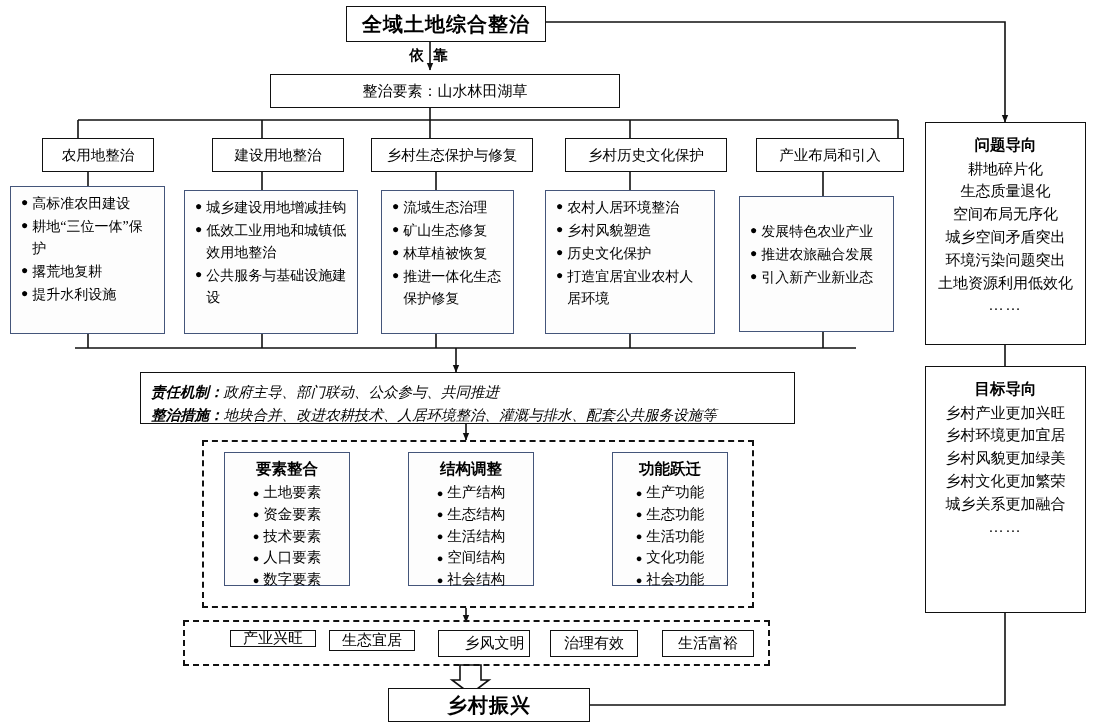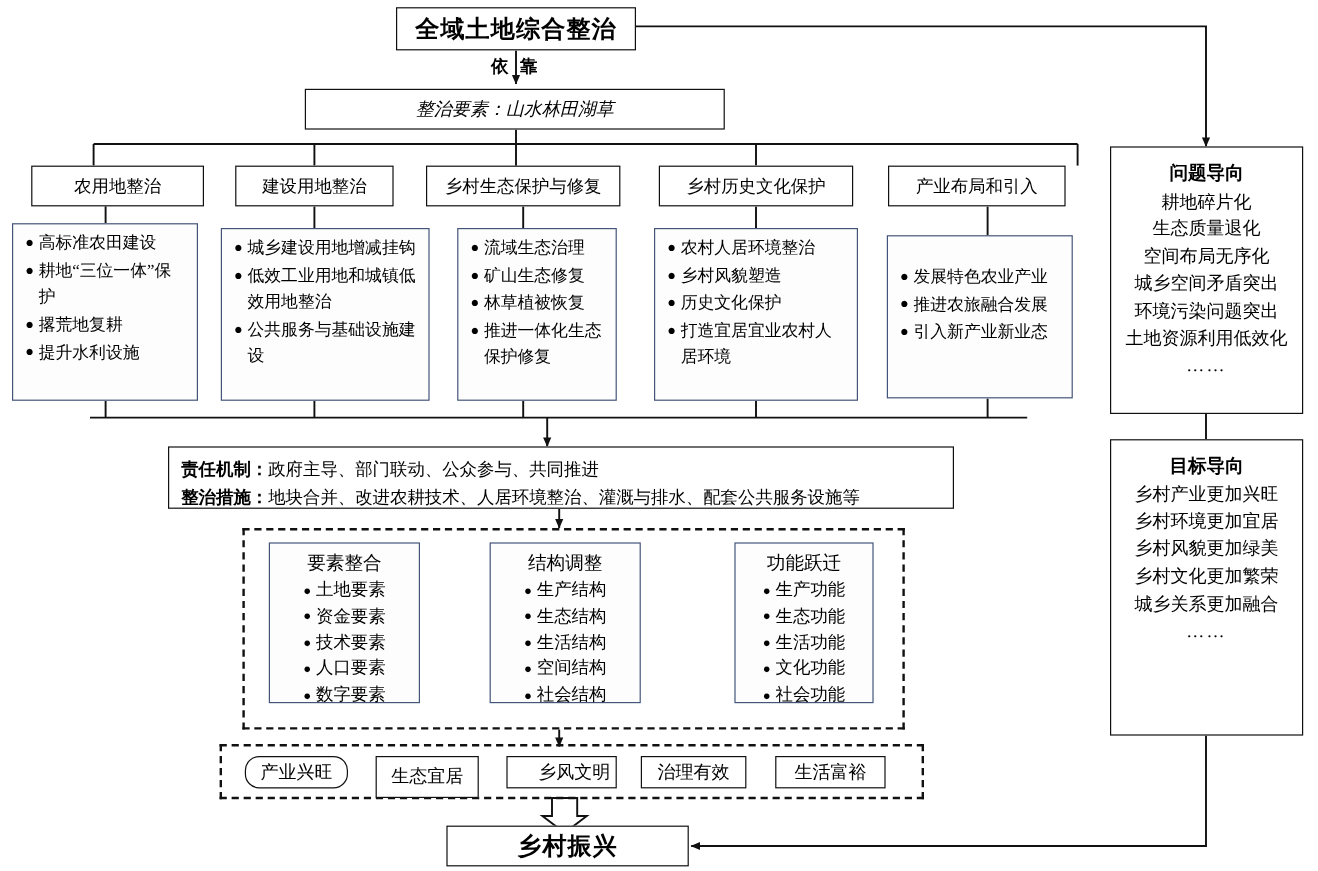--- a/index.html
+++ b/index.html
@@ -9,38 +9,38 @@
   svg.lines{position:absolute;left:0;top:0;width:1098px;height:726px;pointer-events:none;}
 
   .box{position:absolute;box-sizing:border-box;background:#fff;}
   
   .k-plain{border:1.6px solid #111;}
   
   .k-panel{border:1.5px solid #44557a;background:#fdfdfd;}
   .k-thin{border:1.3px solid #111;}
   .k-dash{border:2.4px dashed #111;background:transparent;}
 
-  .ctr{display:flex;align-items:center;justify-content:center;text-align:center;}
+  .ctr{display:flex;align-items:center;justify-content:center;text-align:center;margin-left:16px;}
   .title-lg{font-size:20px;font-weight:bold;letter-spacing:1px;}
   .head{font-size:15px;}
   .head-sm{font-size:14.5px;}
   .bullets{padding:6px 8px 4px 10px;font-size:14px;line-height:1.58;}
   .bullets .li{display:flex;align-items:flex-start;margin-bottom:1px;}
   .bullets .dot{flex:0 0 auto;margin-right:4px;line-height:1.5;font-size:12px;}
   .bullets .tx{flex:1 1 auto;}
 
   .sidepanel{font-size:15px;line-height:1.52;text-align:center;padding-top:10px;}
   .sidepanel .hd{font-weight:bold;font-size:15.5px;margin-bottom:1px;}
   .sidepanel .dots{letter-spacing:2px;font-size:15px;}
 
-  .mech{padding:8px 10px;font-size:14.5px;line-height:1.62;}
+  .mech{padding:8px 10px;font-size:14.5px;line-height:1.62;font-style:italic;}
   .mech .lbl{font-weight:bold;}
 
   .trio{padding-top:6px;font-size:14.5px;}
-  .trio .hd{text-align:center;font-weight:normal;font-size:15.5px;margin-bottom:2px;}
+  .trio .hd{text-align:center;font-weight:bold;font-size:15.5px;margin-bottom:2px;}
   .trio .li{display:flex;justify-content:center;align-items:center;line-height:1.5;}
   .trio .dot{font-size:11px;margin-right:4px;}
 
   .pill{font-size:15px;}
   .lbl-free{position:absolute;font-size:14.5px;font-weight:bold;letter-spacing:3px;}
 </style>
 </head>
 <body>
 
 <div id="canvas">
@@ -97,25 +97,25 @@
       <path d="M460,665 L481,665 L481,680 L489,680 L470.5,694 L452,680 L460,680 Z" fill="#ffffff" stroke="#111" stroke-width="1.6" stroke-linejoin="miter"></path>
     </g>
   </svg>
 
   <div class="box k-plain ctr title-lg" style="left:330px;top:6px;width:200px;height:36px;">
     <span>全域土地综合整治</span>
   </div>
 
   <div class="lbl-free" style="left:384px;top:46px;width:92px;text-align:center;">依  靠</div>
 
-  <div class="box k-plain ctr head" style="left:254px;top:74px;width:350px;height:34px;font-style:italic;">
+  <div class="box k-plain ctr head" style="left:254px;top:74px;width:350px;height:34px;">
     <span>整治要素：山水林田湖草</span>
   </div>
 
-  <div class="box k-plain ctr head-sm" style="left:26px;top:138px;width:144px;height:34px;justify-content:center;">
+  <div class="box k-plain ctr head-sm" style="left:26px;top:138px;width:112px;height:34px;justify-content:center;">
     <span>农用地整治</span>
   </div>
   <div class="box k-plain ctr head-sm" style="left:196px;top:138px;width:132px;height:34px;">
     <span>建设用地整治</span>
   </div>
   <div class="box k-plain ctr head-sm" style="left:355px;top:138px;width:162px;height:34px;">
     <span>乡村生态保护与修复</span>
   </div>
   <div class="box k-plain ctr head-sm" style="left:549px;top:138px;width:162px;height:34px;">
     <span>乡村历史文化保护</span>
@@ -332,24 +332,24 @@
         </div>
       <div class="li">
           <span class="dot">●</span>
           <span>社会功能</span>
         </div>
     </div>
   </div>
 
   <div class="box k-dash" style="left:183px;top:620px;width:587px;height:46px;"></div>
 
-  <div class="box k-thin ctr pill" style="left:204px;top:630px;width:86px;height:27px;border-radius:12px;">
+  <div class="box k-thin ctr pill" style="left:214px;top:630px;width:86px;height:17px;">
     <span>产业兴旺</span>
   </div>
-  <div class="box k-thin ctr pill" style="left:313px;top:630px;width:86px;height:35px;">
+  <div class="box k-thin ctr pill" style="left:313px;top:630px;width:86px;height:21px;">
     <span>生态宜居</span>
   </div>
   <div class="box k-thin ctr pill" style="left:422px;top:630px;width:92px;height:27px;padding-left:21px;">
     <span>乡风文明</span>
   </div>
   <div class="box k-thin ctr pill" style="left:534px;top:630px;width:88px;height:27px;">
     <span>治理有效</span>
   </div>
   <div class="box k-thin ctr pill" style="left:646px;top:630px;width:92px;height:27px;">
     <span>生活富裕</span>

